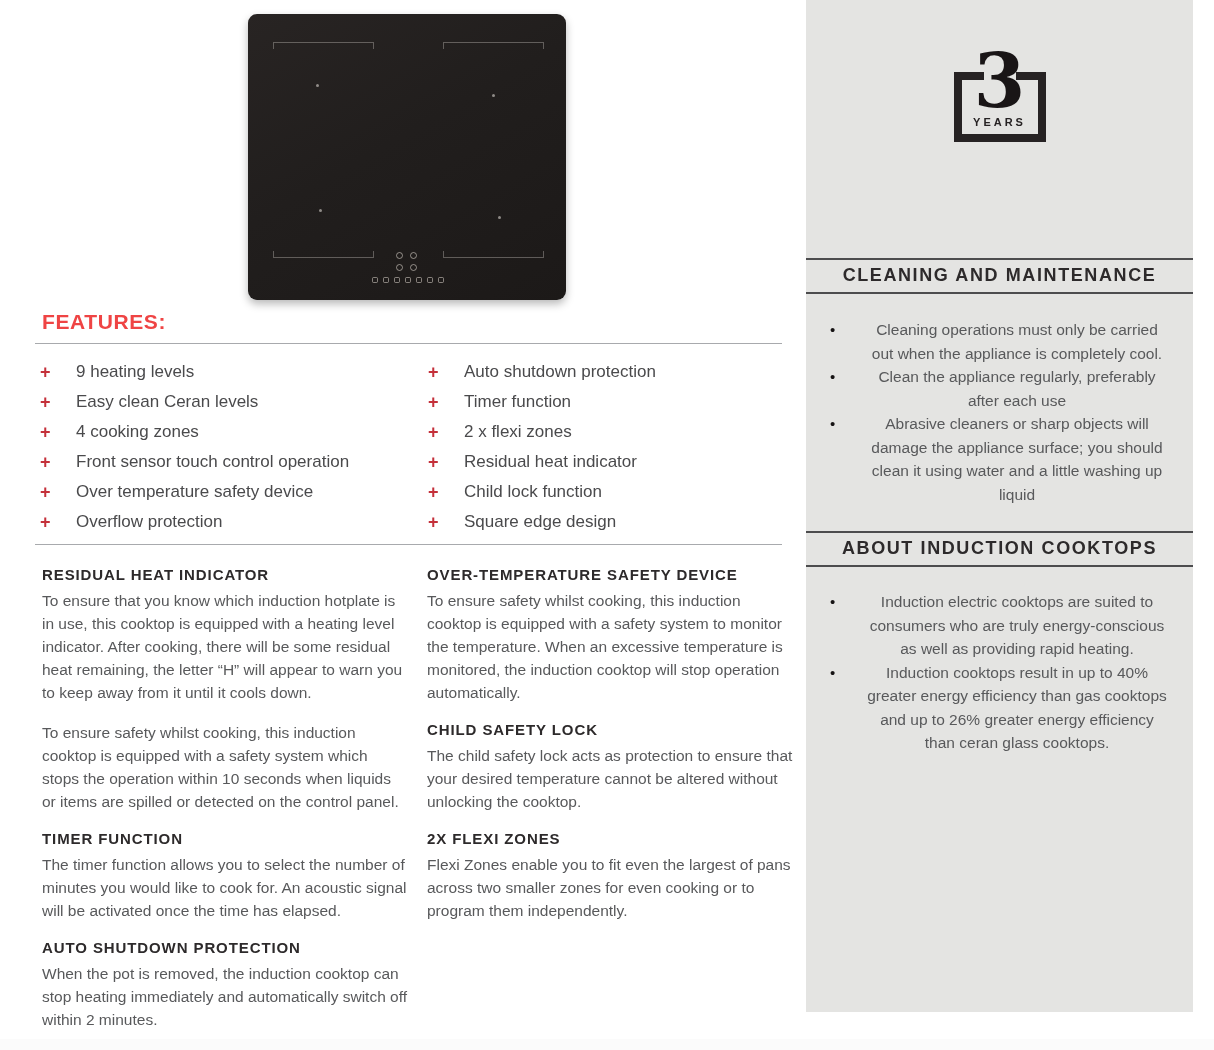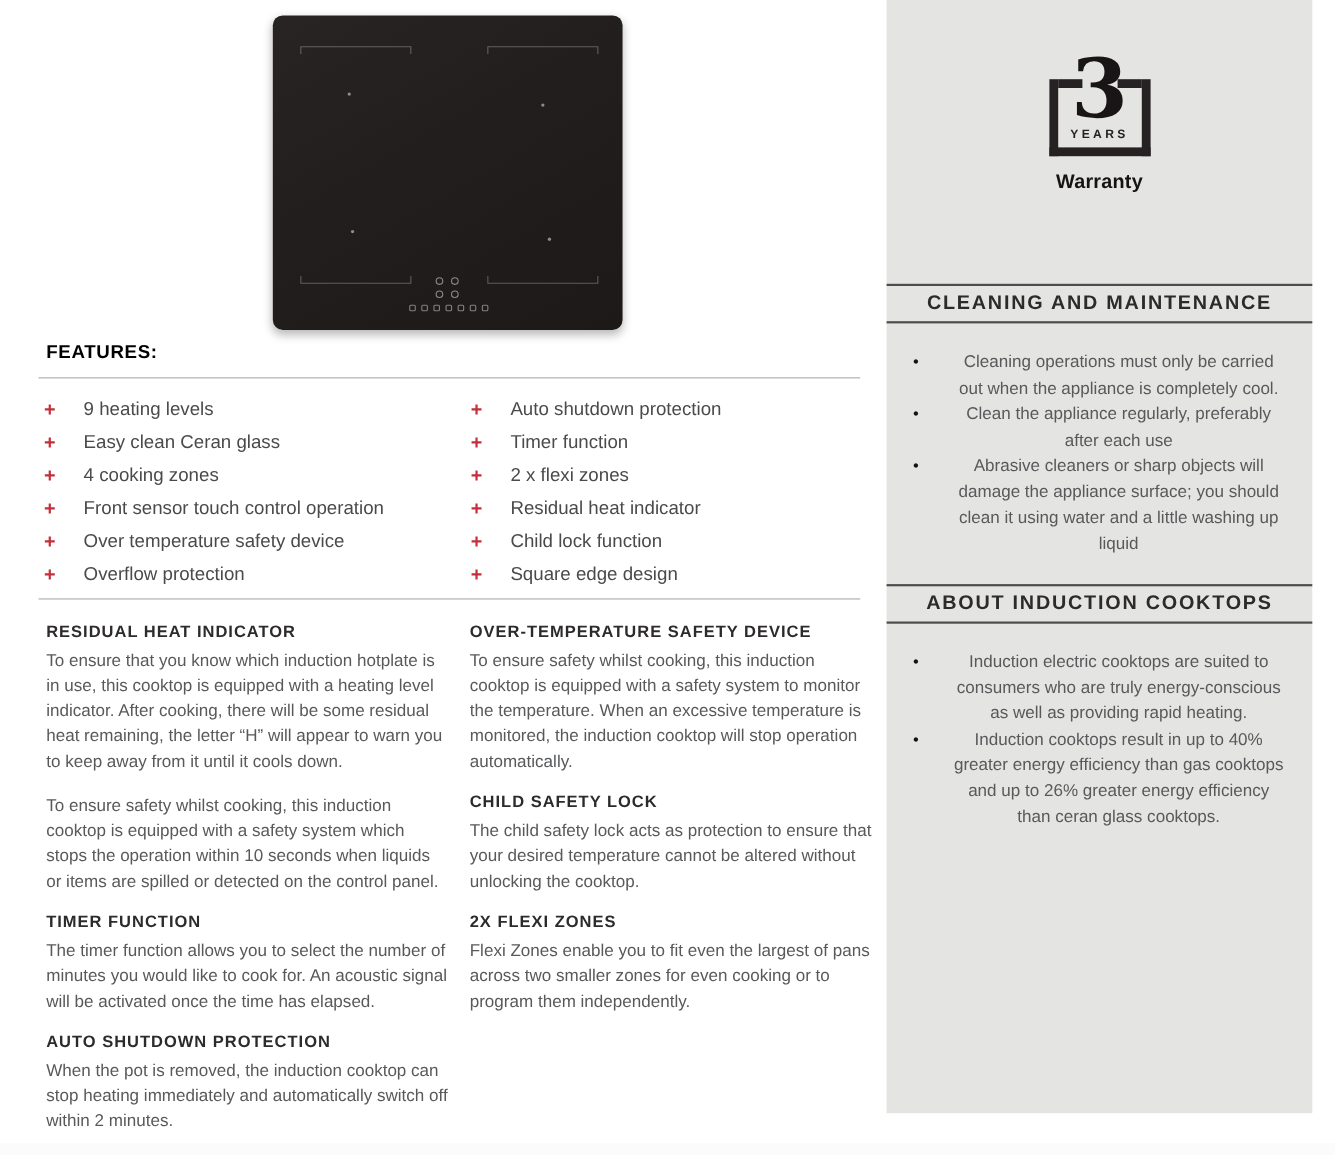--- a/index.html
+++ b/index.html
@@ -28,21 +28,21 @@
   .zd-tl { left:68px;  top:70px;  }
   .zd-tr { left:244px; top:80px;  }
   .zd-bl { left:71px;  top:195px; }
   .zd-br { left:250px; top:202px; }
   .ctl-circle { position:absolute; width:7px; height:7px; border-radius:50%; border:1px solid rgba(205,198,190,.65); }
   .ctl-square { position:absolute; width:6px; height:6px; border-radius:1.5px; border:1px solid rgba(205,198,190,.6); }
 
   
   .features-title {
     position:absolute; left:42px; top:310px;
-    font-size:17px; font-weight:bold; letter-spacing:.6px; color:#000000;
+    font-size:21px; font-weight:bold; letter-spacing:.6px; color:#ef4444;
   }
   .rule { position:absolute; height:1px; background:#a8aaad; }
   .rule-1 { left:35px; top:343px; width:747px; }
   .rule-2 { left:35px; top:544px; width:747px; }
   .features-grid {
     position:absolute; left:40px; top:357px; width:745px;
     display:grid; grid-template-columns:388px 1fr; grid-auto-flow:column;
     grid-template-rows:repeat(6,30px);
   }
   .feature-item { display:flex; align-items:center; height:30px; }
@@ -135,21 +135,21 @@
 <h2 class="features-title">FEATURES:</h2>
 <div class="rule rule-1"></div>
 
 <div class="features-grid">
   <div class="feature-item">
     <span class="plus">+</span>
     <span class="lbl">9 heating levels</span>
   </div>
   <div class="feature-item">
     <span class="plus">+</span>
-    <span class="lbl">Easy clean Ceran glass</span>
+    <span class="lbl">Easy clean Ceran levels</span>
   </div>
   <div class="feature-item">
     <span class="plus">+</span>
     <span class="lbl">4 cooking zones</span>
   </div>
   <div class="feature-item">
     <span class="plus">+</span>
     <span class="lbl">Front sensor touch control operation</span>
   </div>
   <div class="feature-item">
@@ -220,21 +220,20 @@
   </div>
 </div>
 
 <aside class="sidebar">
 
   <div class="warranty">
     <div class="bracket">
       <div class="warranty-number">3</div>
       <div class="warranty-years">YEARS</div>
     </div>
-    <div class="warranty-label">Warranty</div>
   </div>
 
   <div class="band band-cleaning">CLEANING AND MAINTENANCE</div>
 
   <ul class="bullets bullets-cleaning">
     <li class="bullet">
       <span class="dot">•</span>
       <span class="txt">Cleaning operations must only be carried out when the appliance is completely cool.</span>
     </li>
     <li class="bullet">

